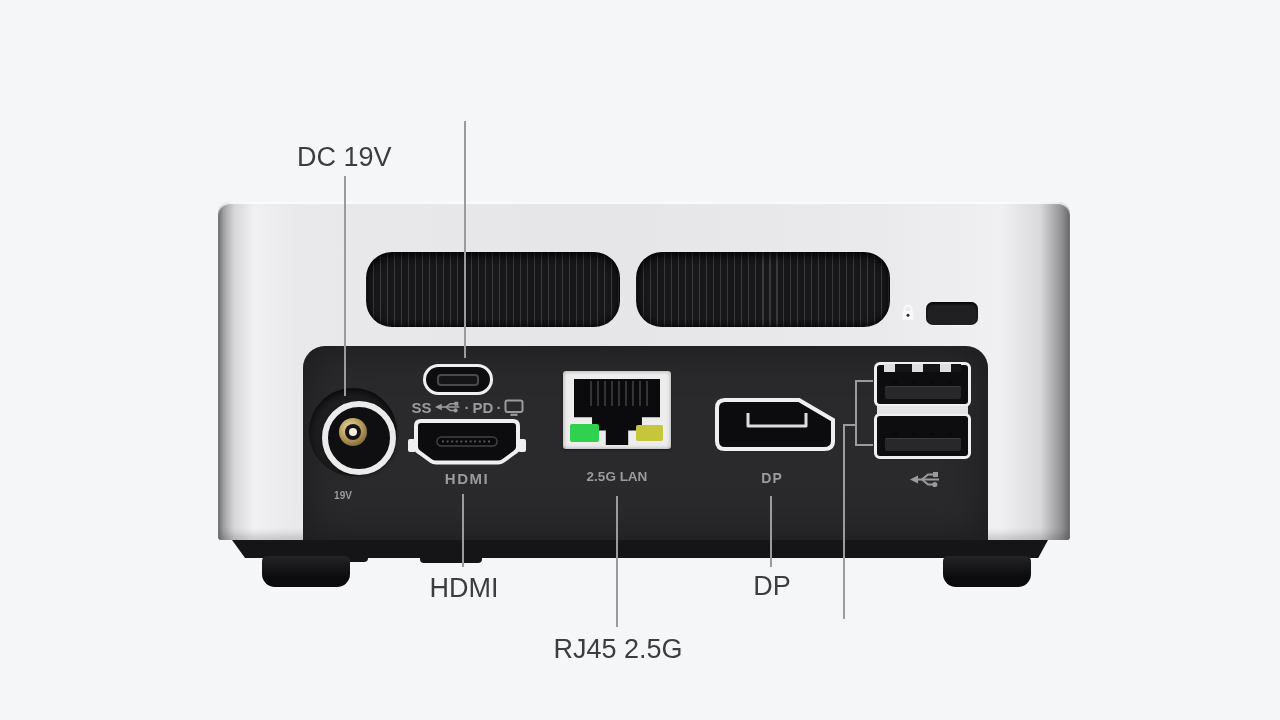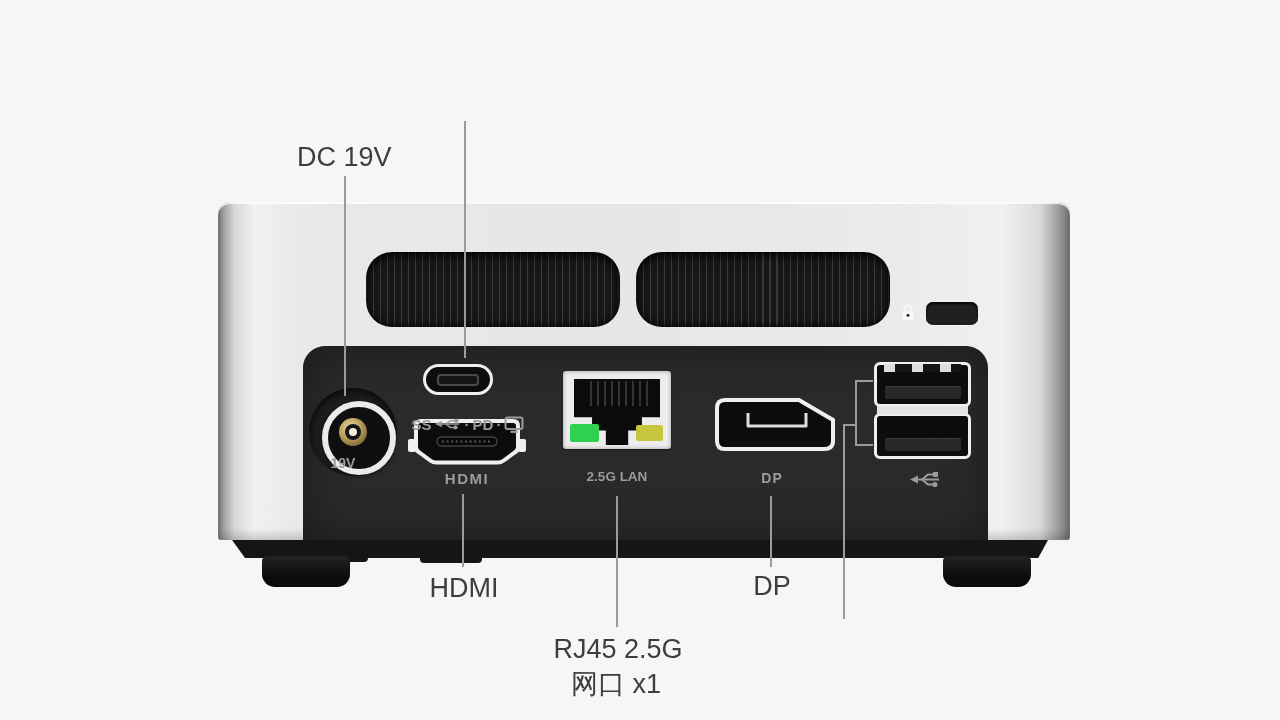--- a/index.html
+++ b/index.html
@@ -41,33 +41,33 @@
     background:linear-gradient(180deg,#242427,#0b0b0d 70%);}
   
   .dc-recess{position:absolute;left:309px;top:388px;width:88px;height:88px;border-radius:50%;
     background:#1e1e20;box-shadow:inset 0 3px 8px rgba(0,0,0,.8);}
   .dc-ring{position:absolute;left:322px;top:401px;width:62px;height:62px;border-radius:50%;
     border:6px solid #ebebec;background:#0f0f11;box-shadow:0 1px 4px rgba(0,0,0,.5);}
   .dc-brass{position:absolute;left:339px;top:418px;width:28px;height:28px;border-radius:50%;
     background:radial-gradient(circle at 40% 35%,#e9daa9,#b89d5a 45%,#7a6635 80%,#5c4d28);}
   .dc-hole{position:absolute;left:345px;top:424px;width:16px;height:16px;border-radius:50%;background:#141416;}
   .dc-pin{position:absolute;left:349px;top:428px;width:8px;height:8px;border-radius:50%;background:#f5eeda;}
-  .dc-label{left:303px;top:455px;width:100px;font-size:14px;display:flex;gap:5px;
+  .dc-label{left:303px;top:490px;width:100px;font-size:10px;display:flex;gap:5px;
     align-items:center;justify-content:center;}
   .dcsym{display:inline-block;width:15px;}
   .dcsym .s1{height:2px;background:var(--panel-label,#9b9b9b);margin-bottom:3px;}
   .dcsym .s2{height:2px;background:repeating-linear-gradient(90deg,var(--panel-label,#9b9b9b) 0 3px,transparent 3px 5.5px);}
   
   .usbc{position:absolute;left:423px;top:364px;width:70px;height:31px;border-radius:16px;
     border:3.5px solid var(--port-outline,#efefef);background:#0d0d0f;box-sizing:border-box;
     display:flex;align-items:center;justify-content:center;}
   .usbc i{display:block;width:38px;height:8px;border-radius:4px;border:2px solid #4a4a4c;background:#151517;}
   .usbc-icons{position:absolute;left:398px;top:397px;width:140px;height:20px;z-index:4;
     display:flex;align-items:center;justify-content:center;gap:3px;
-    color:var(--panel-label,#9b9b9b);font-size:15px;font-weight:bold;margin-top:17px;}
+    color:var(--panel-label,#9b9b9b);font-size:15px;font-weight:bold;}
   
   .portsvg{position:absolute;z-index:3;}
   .hdmi-label{left:417px;top:470px;width:100px;font-size:15px;letter-spacing:1.5px;}
   .lan-label{left:567px;top:469px;width:100px;font-size:13.5px;}
   .dp-label{left:722px;top:470px;width:100px;font-size:14px;letter-spacing:1px;}
   
   .rj45{position:absolute;left:563px;top:371px;width:108px;height:78px;background:#ededee;
     border-radius:3px;box-shadow:inset 0 0 4px rgba(0,0,0,.35),0 1px 2px rgba(0,0,0,.4);}
   .rj45-inner{position:absolute;left:574px;top:379px;width:86px;height:66px;background:#0b0b0d;
     clip-path:polygon(0 0,100% 0,100% 58%,79% 58%,79% 78%,63% 78%,63% 100%,37% 100%,37% 78%,21% 78%,21% 58%,0 58%);}
@@ -91,21 +91,20 @@
 </style>
 </head>
 <body>
 
 <div class="canvas">
 
   <div class="callout left" style="left:297px;top:142px;text-align:center;">DC 19V</div>
   <div class="callout" style="left:364px;top:573px;width:200px;">HDMI</div>
   <div class="callout" style="left:672px;top:571px;width:200px;">DP</div>
   <div class="callout" style="left:518px;top:634px;width:200px;">RJ45 2.5G</div>
-  <div class="callout" style="left:516px;top:666px;width:200px;">网口 x1</div>
 
   <div class="leader v" style="left:344px;top:176px;height:220px;"></div>
   <div class="leader v" style="left:464px;top:121px;height:237px;"></div>
   <div class="leader v" style="left:462px;top:494px;height:73px;"></div>
   <div class="leader v" style="left:616px;top:496px;height:131px;"></div>
   <div class="leader v" style="left:770px;top:496px;height:71px;"></div>
   <div class="leader v" style="left:843px;top:424px;height:195px;"></div>
   <div class="leader v" style="left:855px;top:380px;height:66px;"></div>
   <div class="leader h" style="left:855px;top:380px;width:18px;"></div>
   <div class="leader h" style="left:855px;top:444px;width:18px;"></div>

